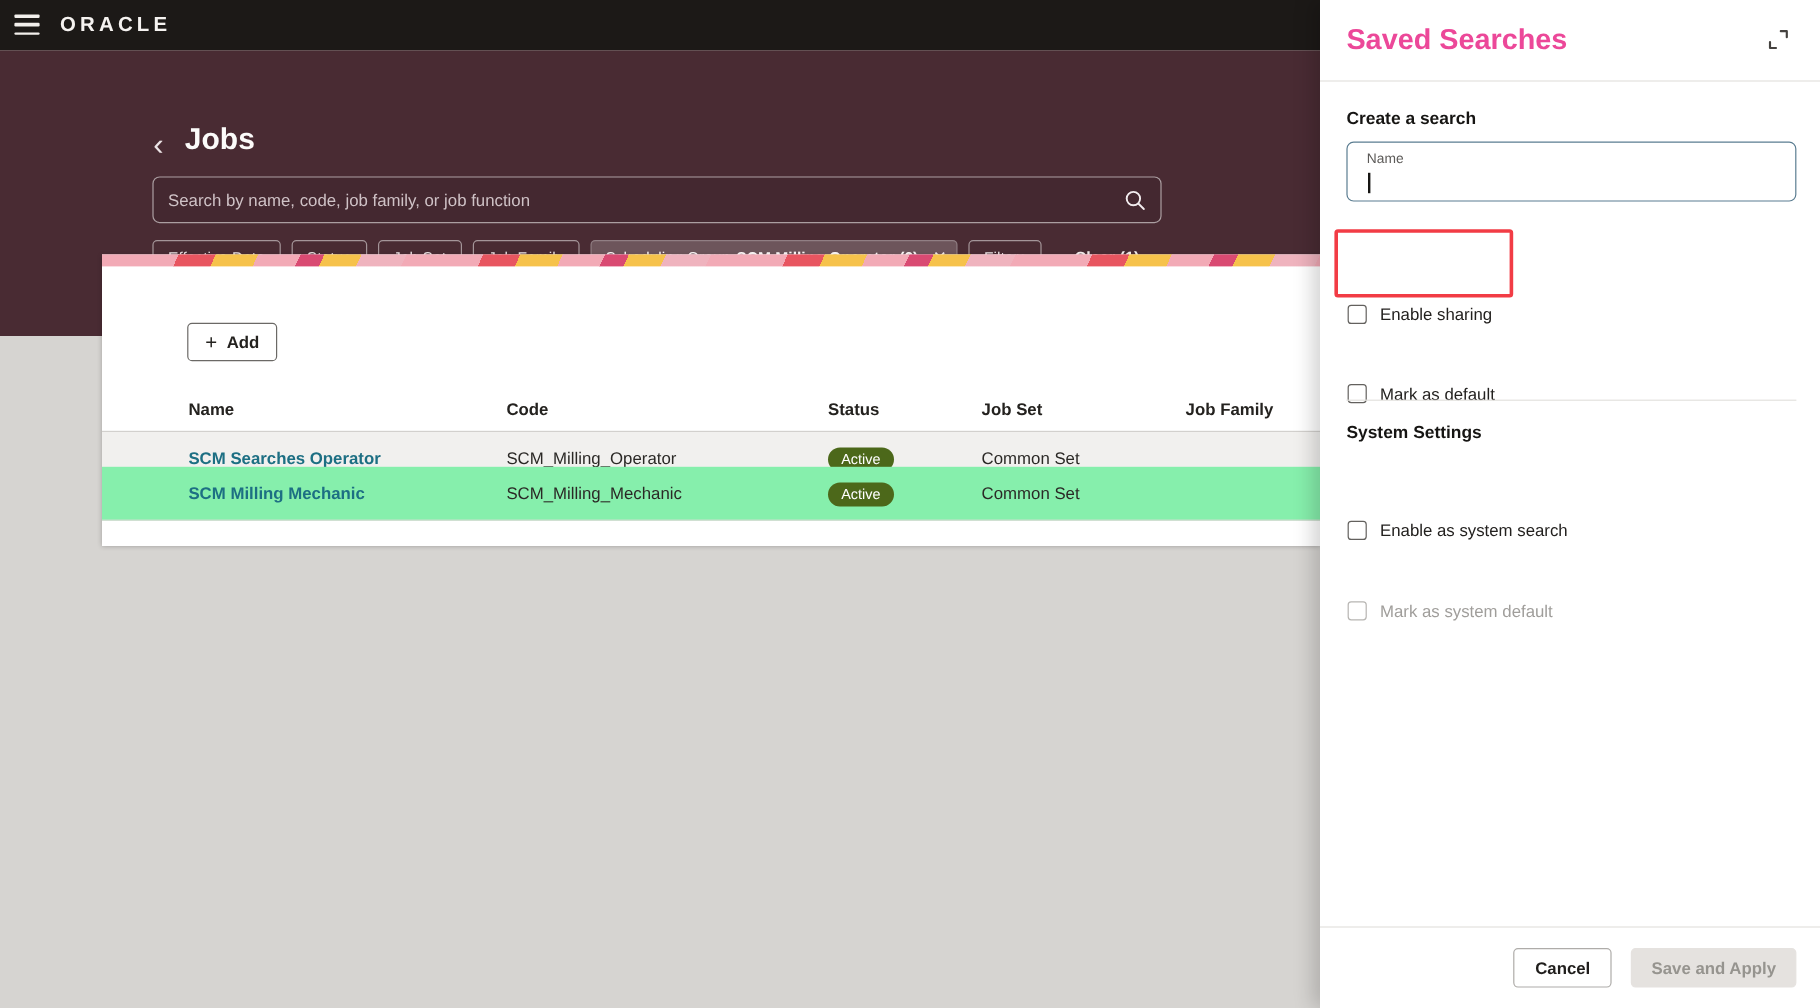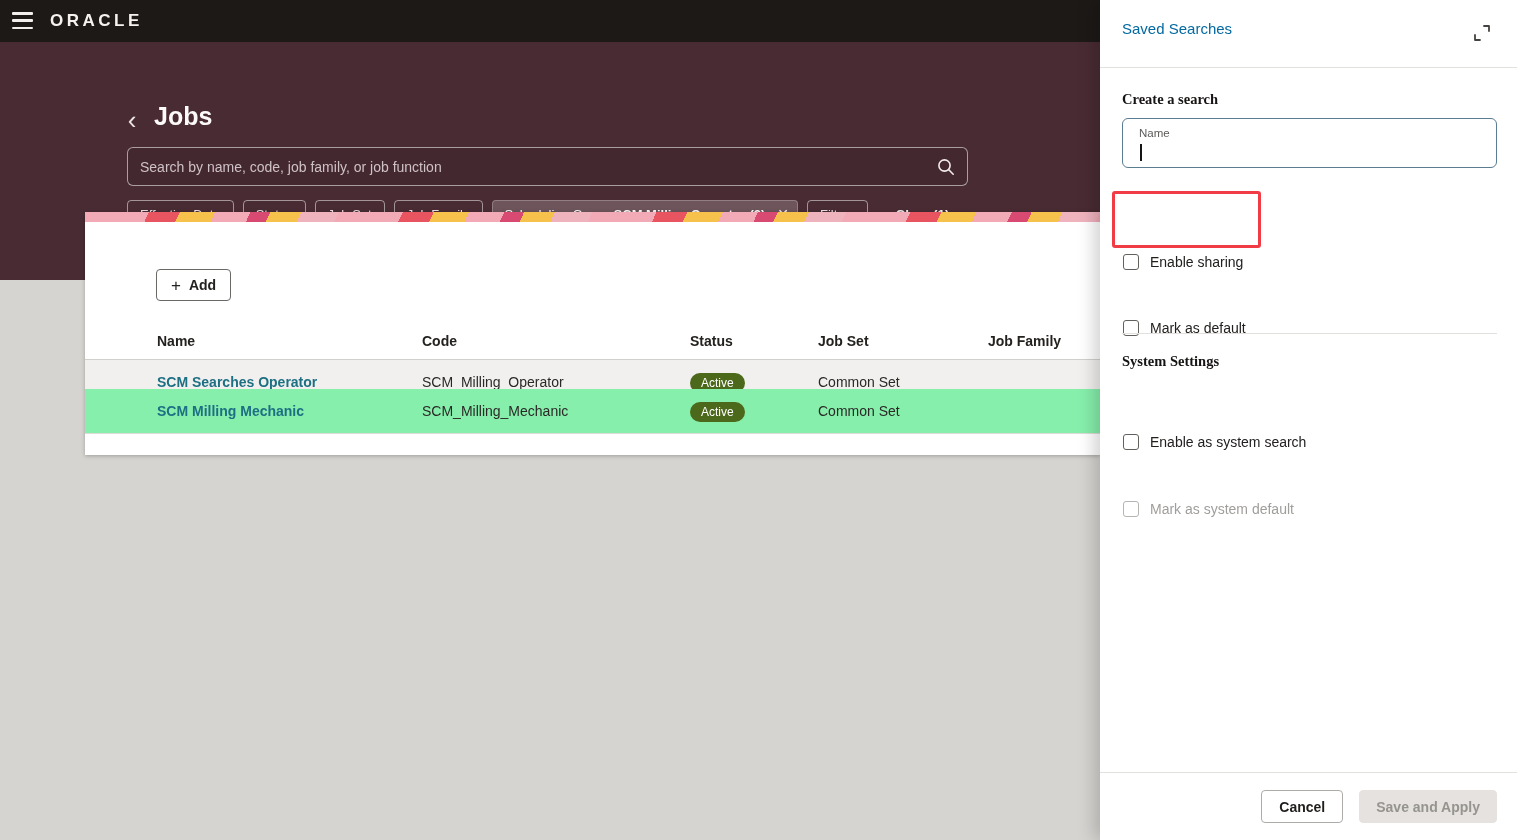--- a/index.html
+++ b/index.html
@@ -46,28 +46,28 @@
   .trow { position:absolute; left:0; width:100%; height:45px; border-bottom:1px solid #dddbd8; }
   .trow.r1 { top:148px; background:#f1f0ee; }
   .trow.r2 { top:177px; background:#86efac; }
   .trow > * { position:absolute; top:50%; transform:translateY(-50%); font-size:14px; color:#2b2926; }
   .c1 { left:72px; } .c2 { left:337px; } .c3 { left:605px; } .c4 { left:733px; } .c5 { left:903px; }
   a.row-link { color:#1d6f83; font-weight:700; text-decoration:none; cursor:pointer; }
   .pill { background:#4c681a; color:#fff; font-size:12px; padding:3px 11px; border-radius:11px; }
 
   
   .panel { position:absolute; left:1100px; top:0; width:417px; height:840px; background:#ffffff; box-shadow:-6px 0 16px rgba(0,0,0,0.18); }
-  .panel-title { position:absolute; left:22px; top:20px; font-size:15px; font-weight:400; color:#0369a1; }
+  .panel-title { position:absolute; left:22px; top:20px; font-size:24px; font-weight:700; color:#ec4899; }
   .expand-btn { position:absolute; right:24px; top:22px; width:22px; height:22px; background:none; border:none; cursor:pointer; padding:0; }
   .divider { position:absolute; left:0; width:417px; height:1px; background:#e3e1de; }
   .d1 { top:67px; }
   .divider-inset { position:absolute; left:22px; width:375px; height:1px; background:#e3e1de; }
   .d2 { top:333px; }
 
-  .sec-heading { position:absolute; left:22px; font-size:14.5px; font-weight:700; color:#161513;font-family:Liberation Serif, serif; }
+  .sec-heading { position:absolute; left:22px; font-size:14.5px; font-weight:700; color:#161513; }
   .h-create { top:91px; }
   .h-system { top:353px; }
 
   .name-field { position:absolute; left:22px; top:118px; width:375px; height:50px; border:1.5px solid #5b7d91; border-radius:6px; background:#fff; cursor:text; }
   .name-field .flabel { position:absolute; left:16px; top:8px; font-size:11.5px; color:#5c5a58; }
   .caret { position:absolute; left:17px; top:25px; width:1.5px; height:17px; background:#161513; animation:blink 1.1s step-end infinite; }
   @keyframes blink { 50% { opacity:0; } }
 
   .annotation { position:absolute; left:12px; top:191px; width:149px; height:57px; border:3px solid #f23c45; border-radius:3px; pointer-events:none; }
 

